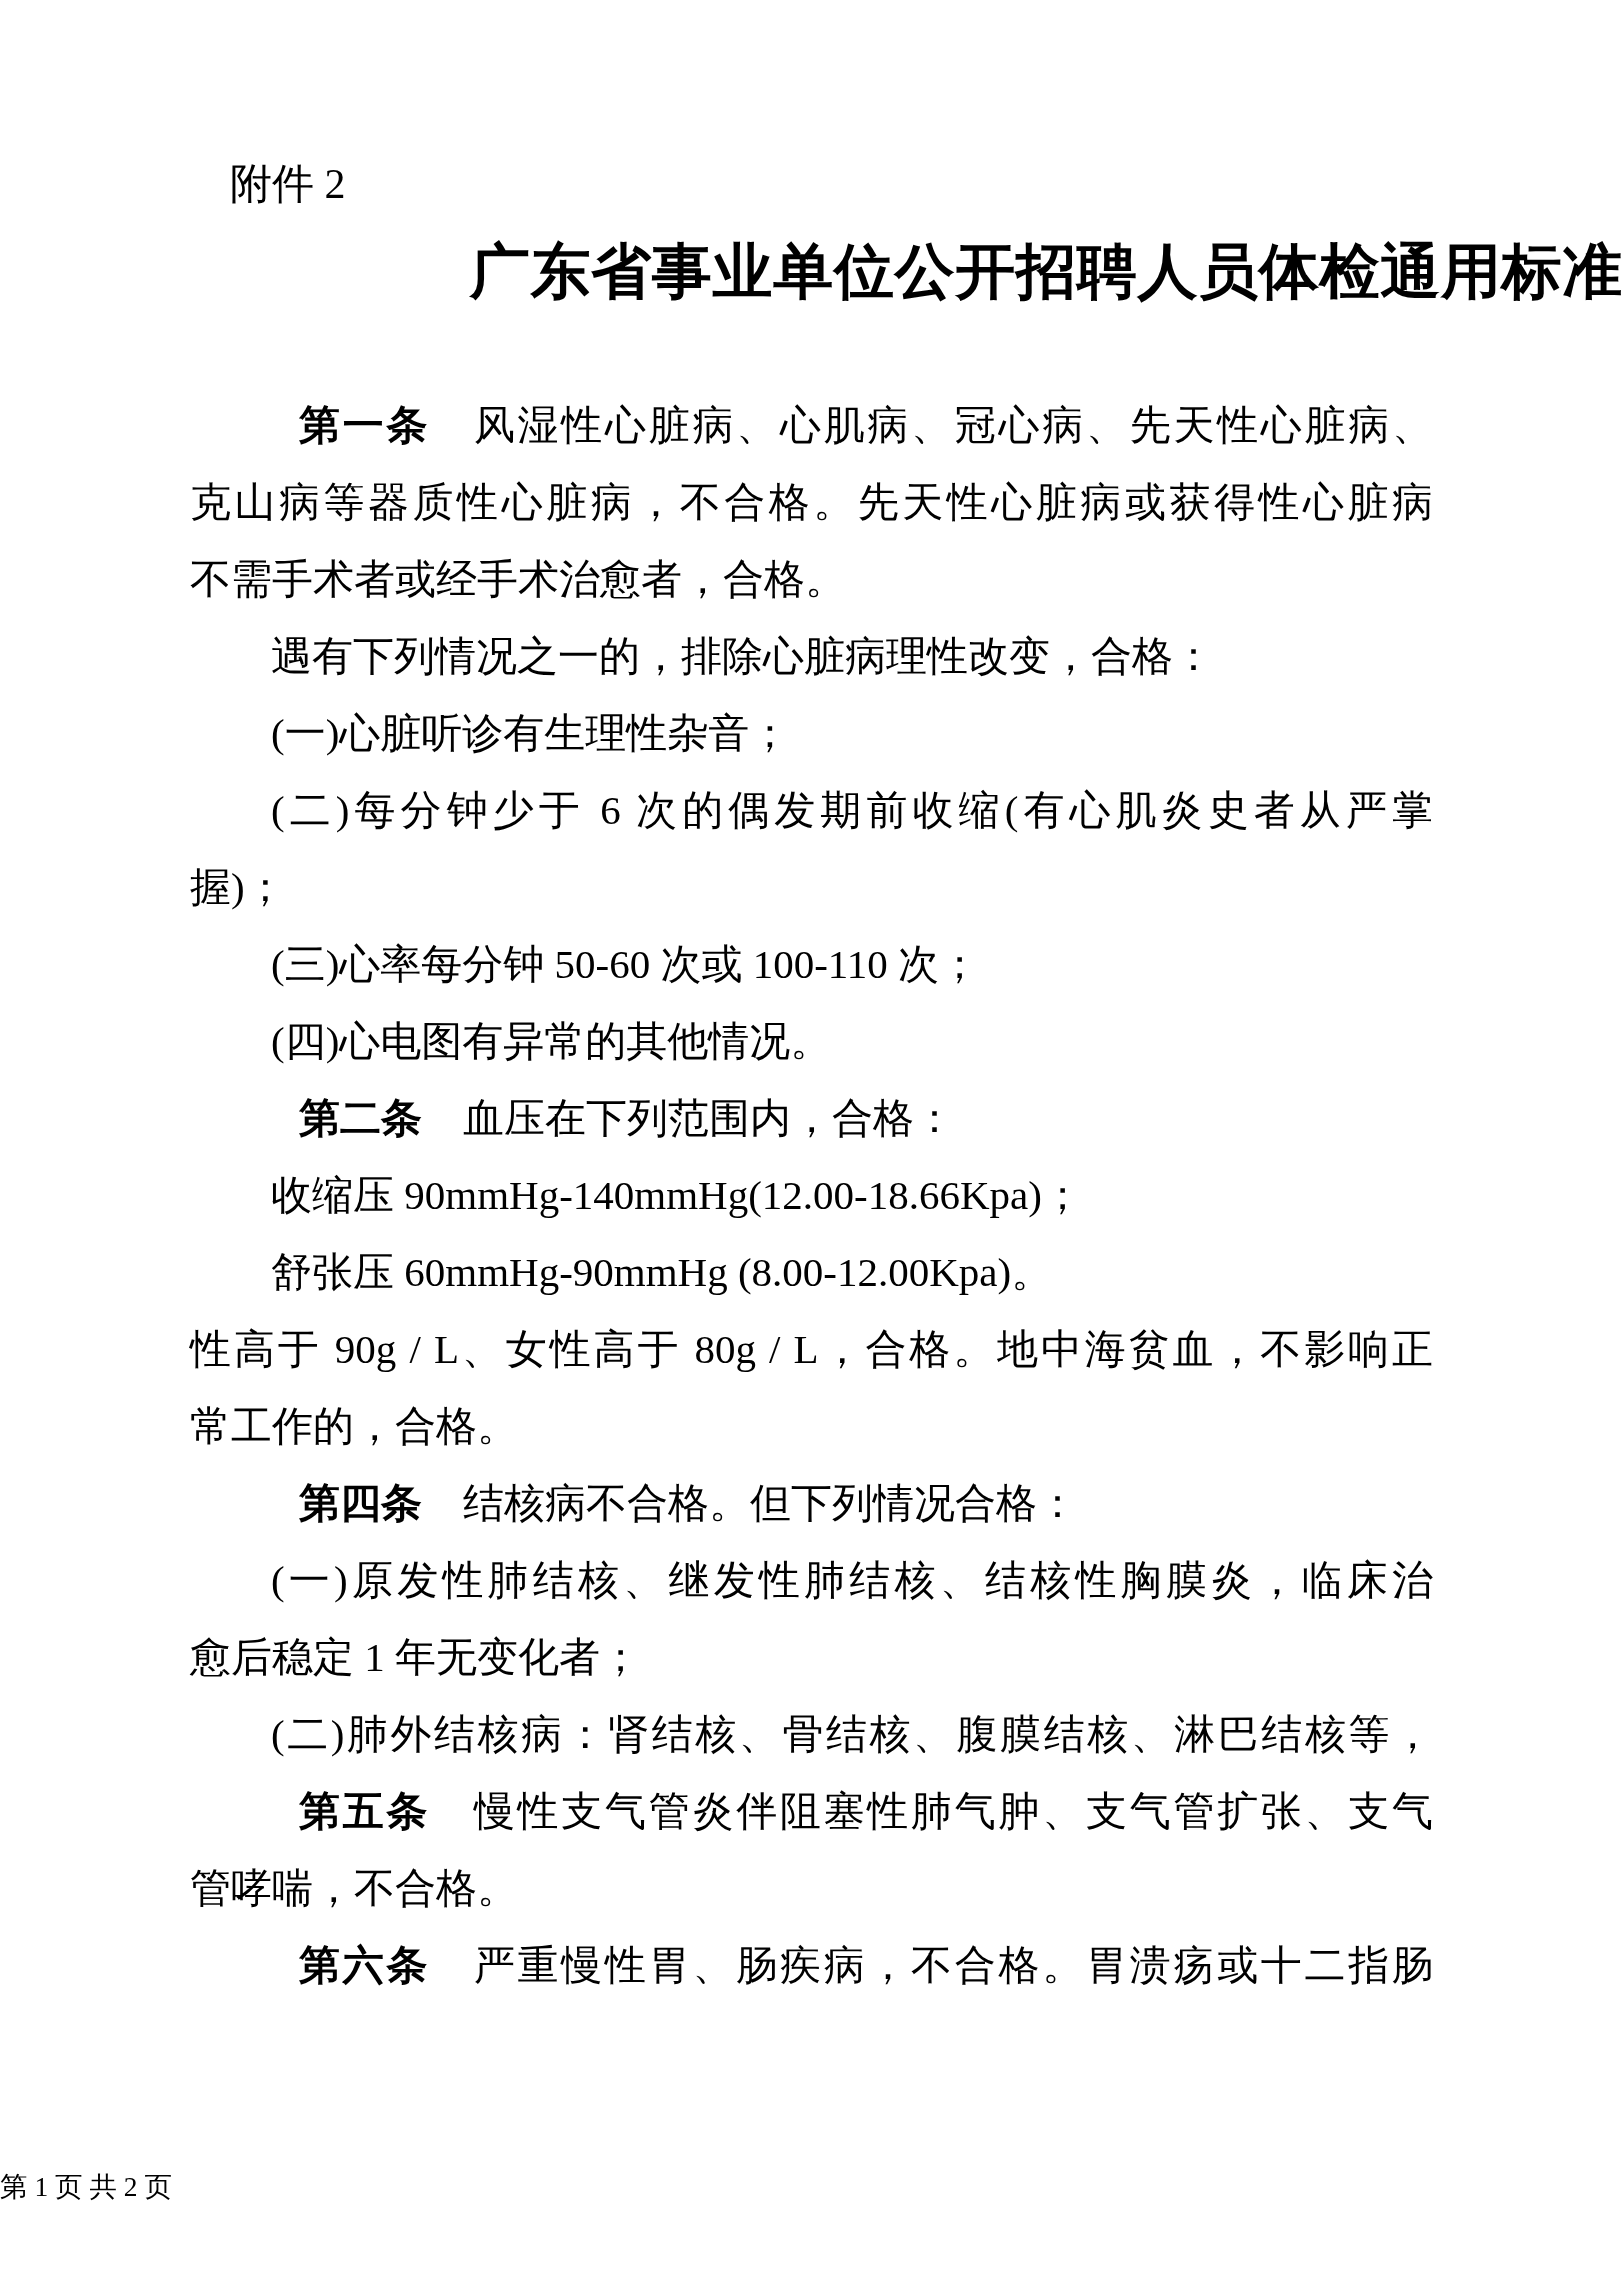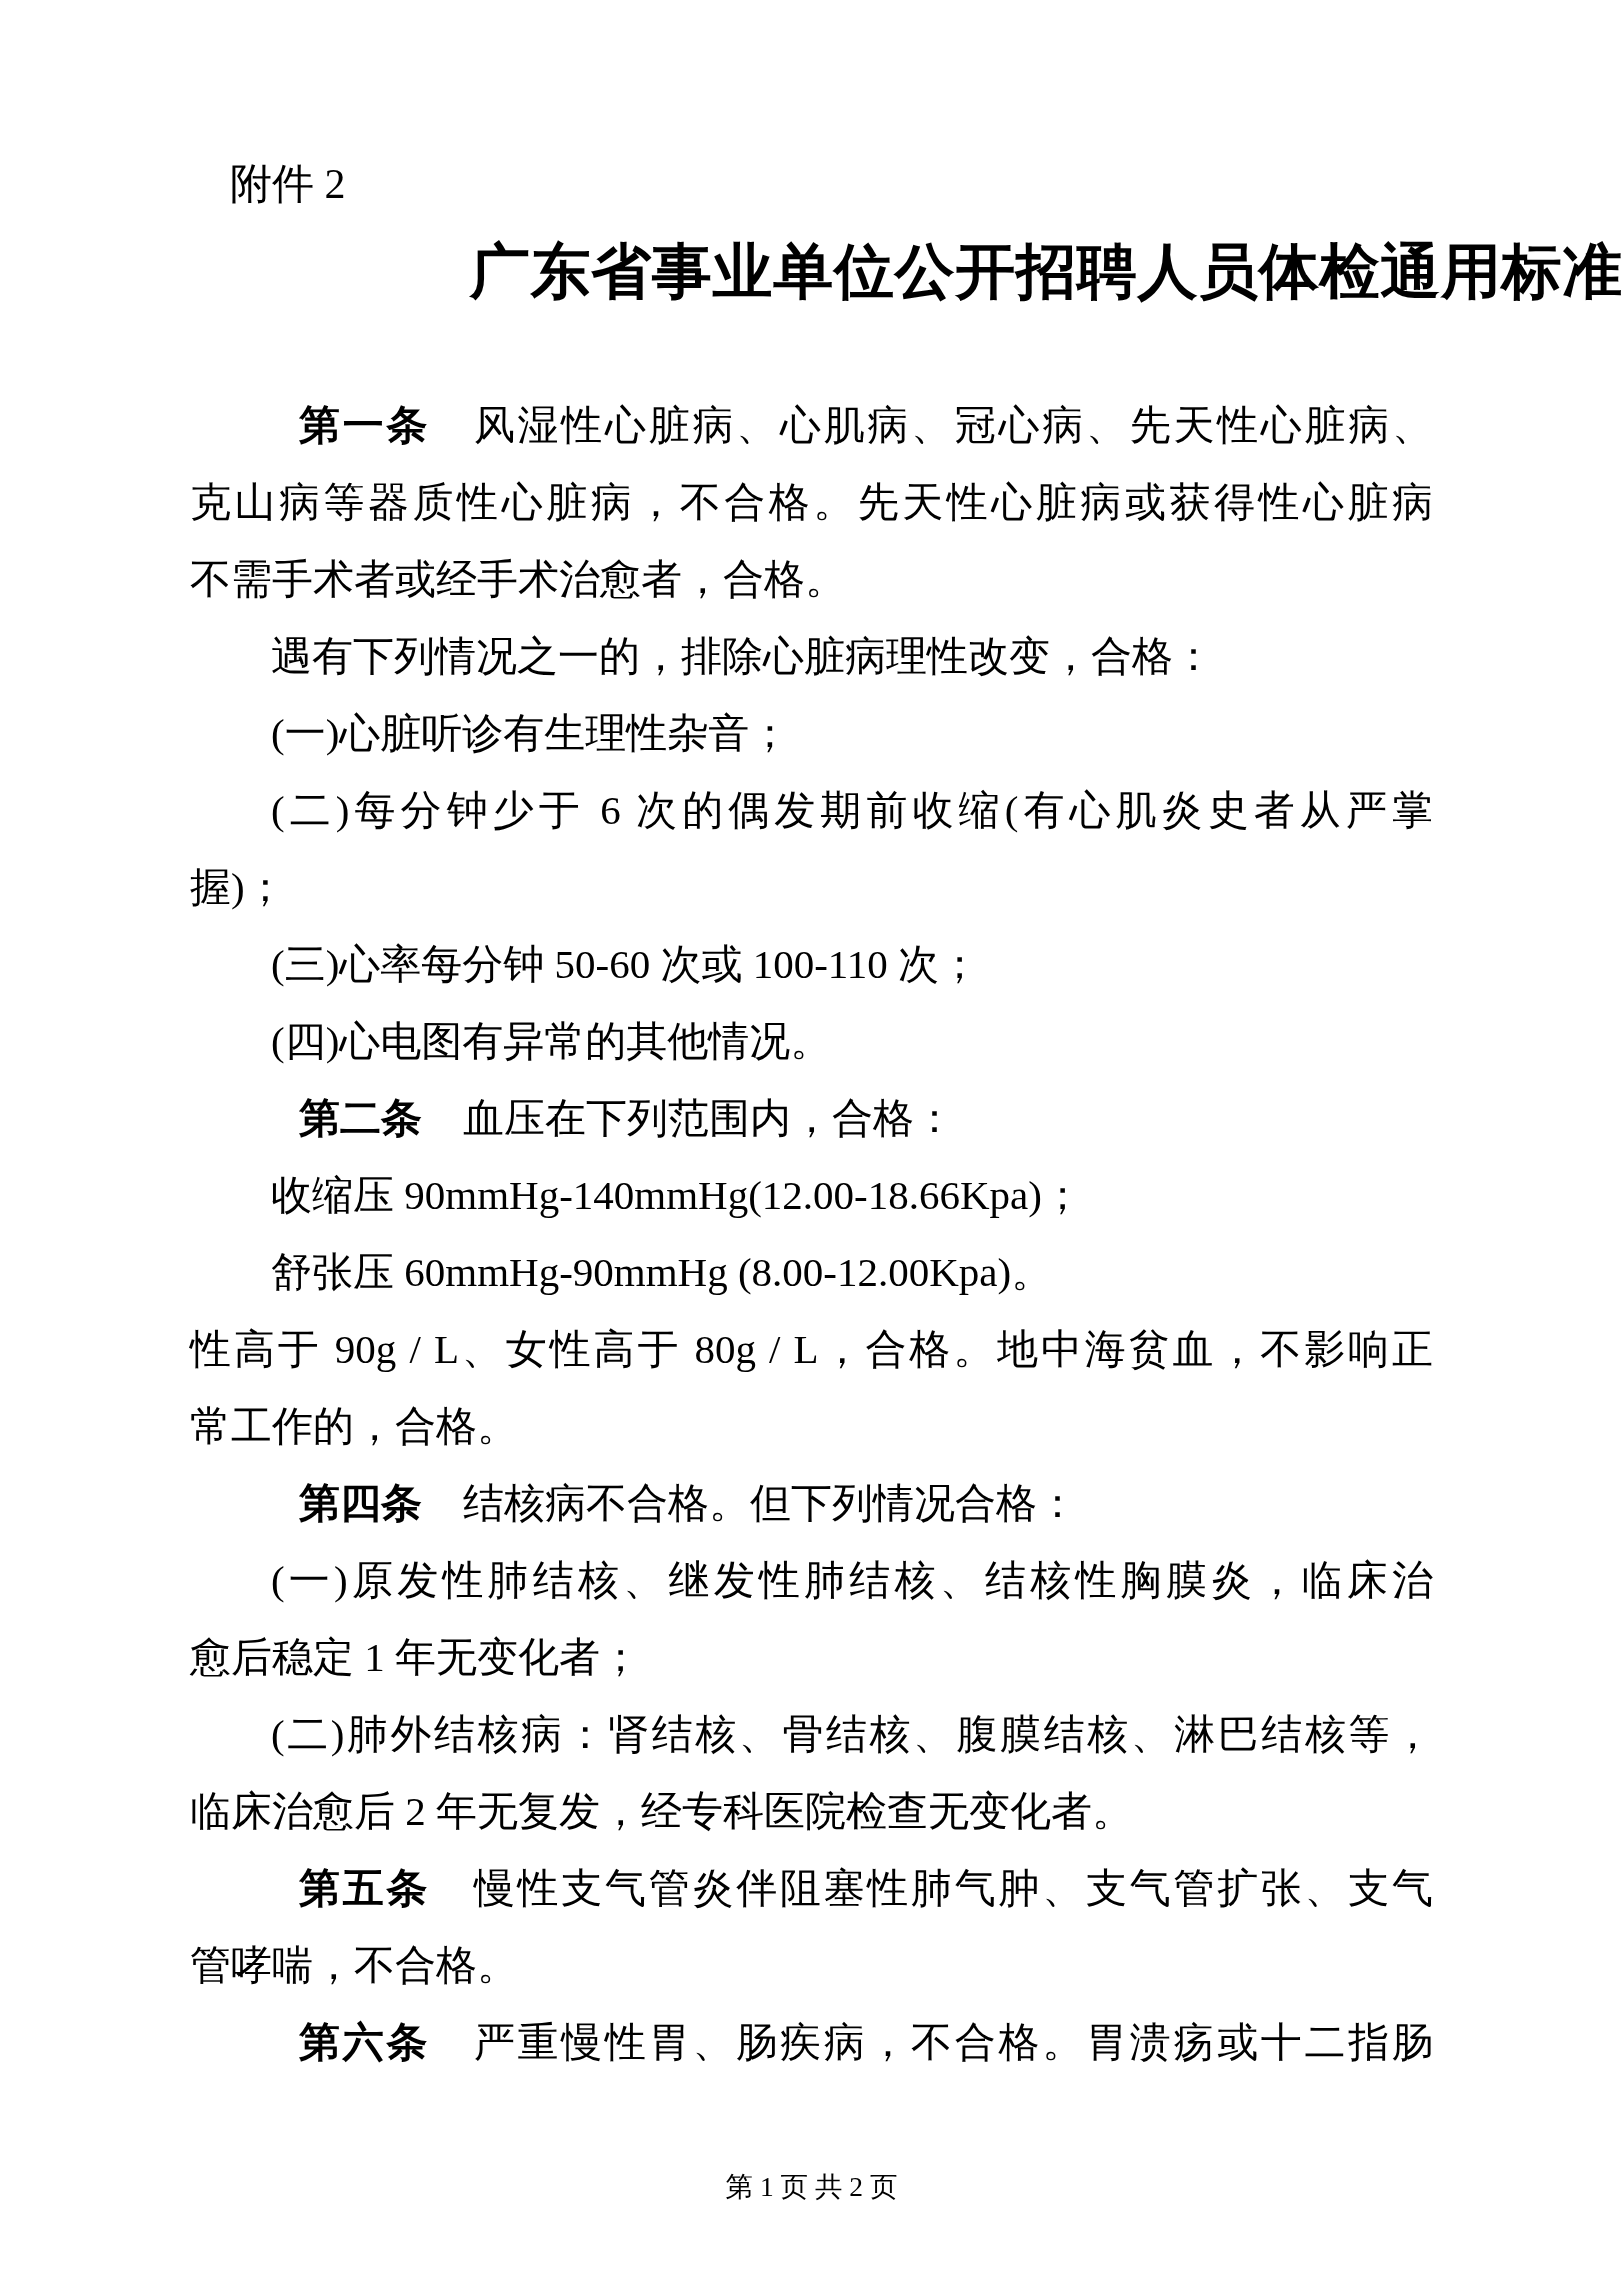--- a/index.html
+++ b/index.html
@@ -57,21 +57,20 @@
   .label {
     font-family: "Liberation Sans", "DejaVu Sans", sans-serif;
     font-weight: bold;
     margin-left: 28px;
   }
   .footer {
     position: absolute;
     top: 2170px;
     left: 0;
     width: 100%;
-    text-align: center;
     font-size: 27.5px;
     line-height: 1.2;
   }
 </style>
 </head>
 <body>
 
 <div class="page">
   <div class="attachment">附件 2</div>
 
@@ -89,21 +88,20 @@
       <div class="line indent"><span class="seg">(四)心电图有异常的其他情况。</span></div>
       <div class="line indent"><span class="label">第二条</span><span class="seg">　血压在下列范围内，合格：</span></div>
       <div class="line indent"><span class="seg">收缩压 90mmHg-140mmHg(12.00-18.66Kpa)；</span></div>
       <div class="line indent"><span class="seg">舒张压 60mmHg-90mmHg (8.00-12.00Kpa)。</span></div>
       <div class="line justify"><span class="seg">性高于 90g / L、女性高于 80g / L，合格。地中海贫血，不影响正</span></div>
       <div class="line"><span class="seg">常工作的，合格。</span></div>
       <div class="line indent"><span class="label">第四条</span><span class="seg">　结核病不合格。但下列情况合格：</span></div>
       <div class="line indent justify"><span class="seg">(一)原发性肺结核、继发性肺结核、结核性胸膜炎，临床治</span></div>
       <div class="line"><span class="seg">愈后稳定 1 年无变化者；</span></div>
       <div class="line indent justify"><span class="seg">(二)肺外结核病：肾结核、骨结核、腹膜结核、淋巴结核等，</span></div>
-      <div class="line"><span class="seg">临床治愈后 2 年无复发，经专科医院检查无变化者。</span></div>
       <div class="line indent justify"><span class="label">第五条</span><span class="seg">　慢性支气管炎伴阻塞性肺气肿、支气管扩张、支气</span></div>
       <div class="line"><span class="seg">管哮喘，不合格。</span></div>
       <div class="line indent justify"><span class="label">第六条</span><span class="seg">　严重慢性胃、肠疾病，不合格。胃溃疡或十二指肠</span></div>
     </div>
 
   <div class="footer">第 1 页 共 2 页</div>
 </div>
 
 
 </body></html>

